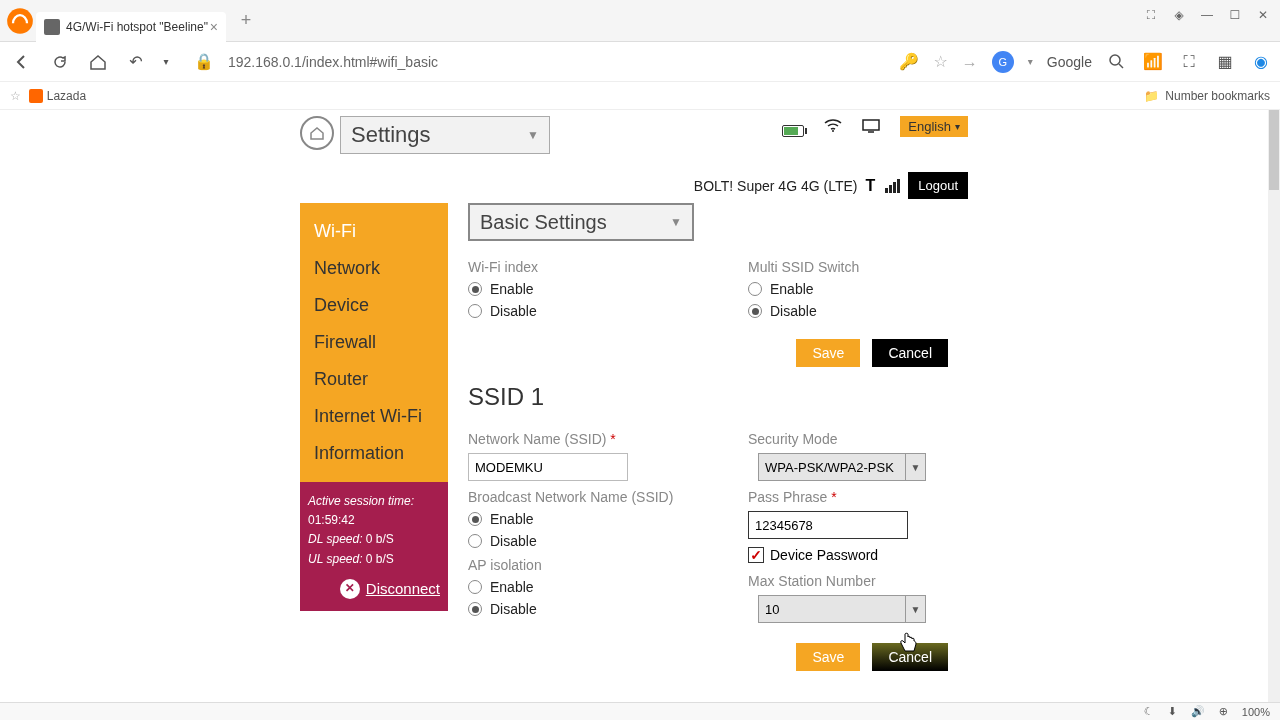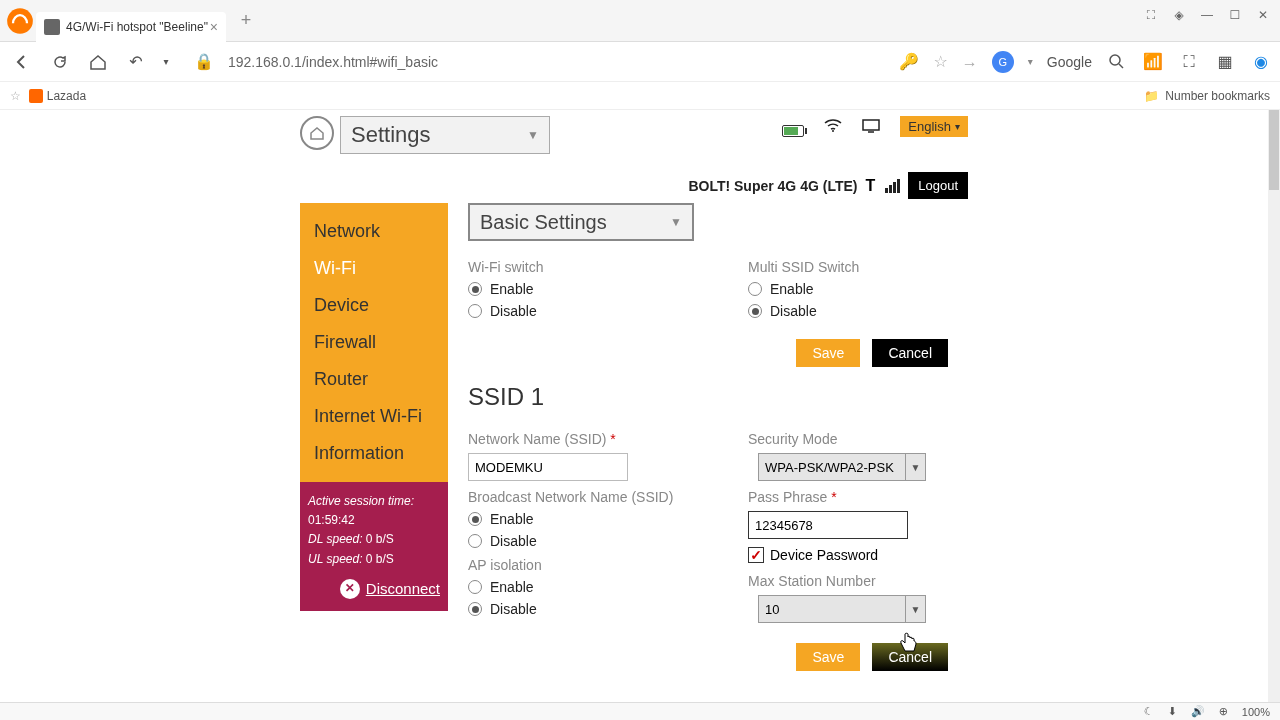--- a/index.html
+++ b/index.html
@@ -42,21 +42,21 @@
 
 .status-icons { margin-left: auto; margin-right: 10px; display: flex; align-items: flex-end; gap: 20px; }
 .battery { width: 22px; height: 12px; border: 1.5px solid #333; border-radius: 2px; position: relative; }
 .battery:after { content:''; position: absolute; right:-4px; top:2px; width:2px; height:6px; background:#333;}
 .battery .fill { position:absolute; left:1px; top:1px; bottom:1px; width: 70%; background: #5a5; }
 .wifi-ico, .pc-ico { color: #333; }
 
 .lang-btn { background: #f5a623; color: #333; padding: 3px 8px; font-size: 13px; display: flex; align-items: center; gap: 4px;}
 
 .sub-header { display: flex; justify-content: flex-end; padding: 0 300px 4px 0; align-items: center; gap: 8px; margin-top: 12px;}
-.carrier { font-size: 14px; color: #222; font-weight: 700;}
+.carrier { font-size: 14px; color: #222; font-weight: 400;}
 .signal { display: inline-flex; align-items: flex-end; gap: 1px; margin-left: 2px;}
 .signal .bar { width: 3px; background: #222; }
 .signal .b1{height:5px;}.signal .b2{height:8px;}.signal .b3{height:11px;}.signal .b4{height:14px;}
 .logout-btn { background: #000; color: #fff; font-size: 13px; padding: 6px 10px; font-weight: 500;}
 
 .main-area { display: flex; padding: 0 0 0 284px; gap: 20px; }
 
 .sidebar { width: 164px; }
 .sidebar-nav { background: #f5a623; padding: 10px 0; }
 .sidebar-nav .item { padding: 8px 14px; font-size: 18px; color: #333; cursor: pointer; }
@@ -229,22 +229,22 @@
           <span class="bar b2"></span>
           <span class="bar b3"></span>
           <span class="bar b4"></span>
     </span>
     <div class="logout-btn">Logout</div>
   </div>
 
   <div class="main-area">
     <div class="sidebar">
       <div class="sidebar-nav">
+        <div class="item active">Wi-Fi</div>
         <div class="item">Network</div>
-        <div class="item active">Wi-Fi</div>
         <div class="item">Device</div>
         <div class="item">Firewall</div>
         <div class="item">Router</div>
         <div class="item">Internet Wi-Fi</div>
         <div class="item">Information</div>
       </div>
       <div class="session-box">
         <span class="row">Active session time:</span>
         <span class="row" style="font-style:normal;">01:59:42</span>
         <span class="row"><span>DL speed:</span> <span style="font-style:normal;">0 b/S</span></span>
@@ -257,21 +257,21 @@
     </div>
 
     <div class="content">
       <div class="basic-dd">
         <span>Basic Settings</span>
         <span class="arrow">▼</span>
       </div>
 
       <div class="two-col">
         <div class="col">
-          <div class="field-label">Wi-Fi switch</div>
+          <div class="field-label">Wi-Fi index</div>
           <div class="radio-group">
             <div class="radio-row">
                   <span class="radio checked"></span>
                   <span>Enable</span>
                 </div>
             <div class="radio-row">
                   <span class="radio"></span>
                   <span>Disable</span>
                 </div>
           </div>

